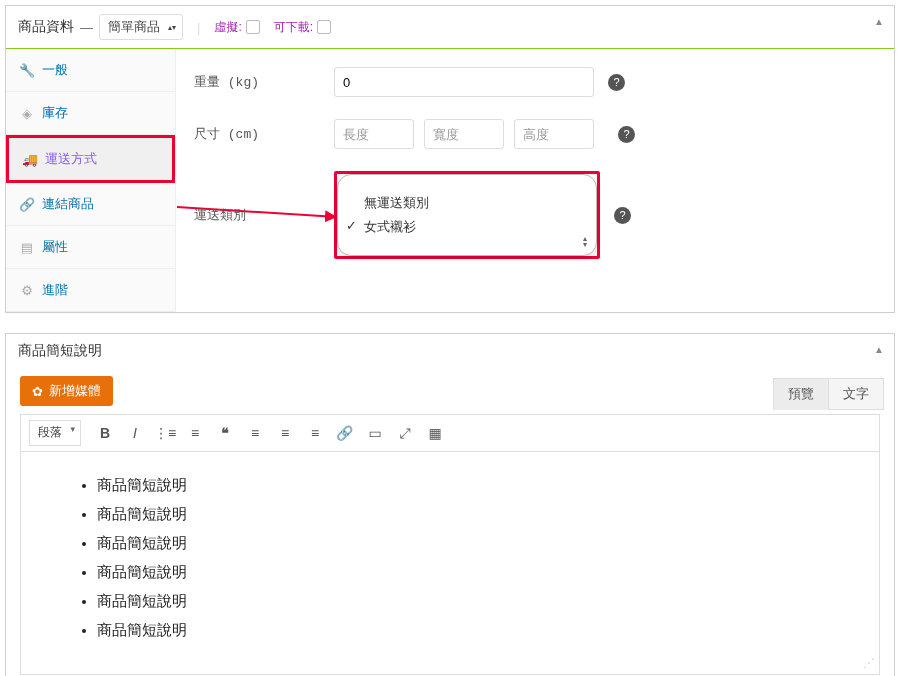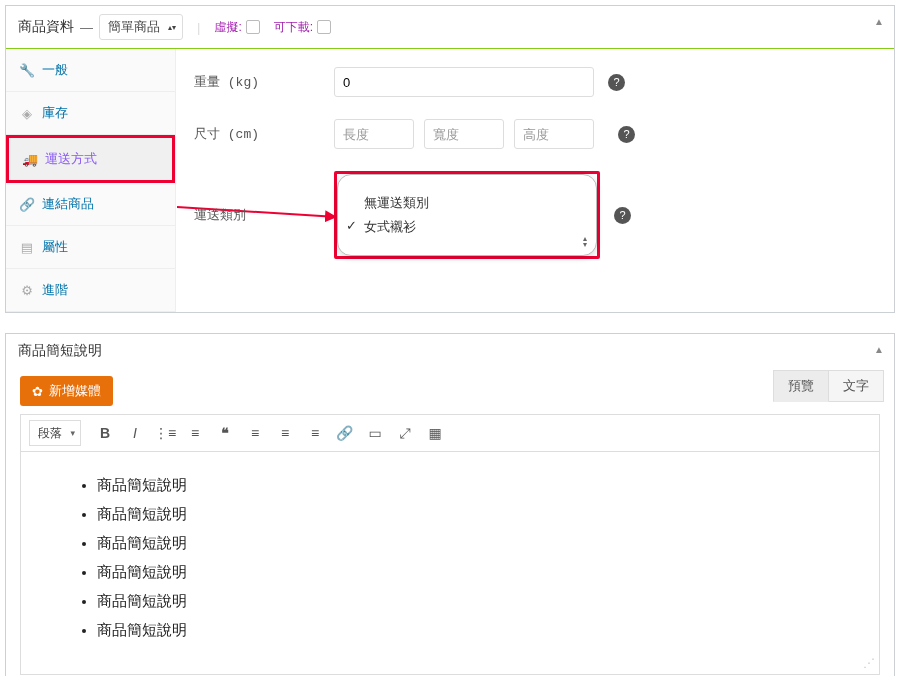--- a/index.html
+++ b/index.html
@@ -33,26 +33,26 @@
 .dd-list { background: #fff; border: 1px solid #bbb; border-radius: 14px; padding: 16px 0; width: 260px; box-shadow: 0 2px 6px rgba(0,0,0,.15); }
 .dd-item { padding: 3px 12px 3px 26px; font-size: 13px; color: #333; position: relative; }
 .dd-item .check { position: absolute; left: 8px; }
 .dd-item.sel { font-weight: 400; }
 .dd-arrows { position:absolute; right:10px; bottom:8px; font-size:8px; display:flex; flex-direction:column; line-height:6px; color:#666; pointer-events:none;}
 .arrow-svg { position: absolute; left: 171px; top: 128px; pointer-events:none; }
 
 
 .panel2 .panel-header { border-bottom: none; }
 .media-btn { background: #e8700b; color: #fff; border: none; border-radius: 3px; padding: 6px 12px; font-size: 13px; display: inline-flex; align-items: center; gap: 6px; margin: 8px 0 8px 14px; cursor: pointer; }
-.editor-tabs { position: absolute; right: 10px; top: 36px; display:flex; }
+.editor-tabs { position: absolute; right: 10px; top: 44px; display:flex; }
 .ed-tab { border: 1px solid #ddd; background: #f5f5f5; padding: 6px 14px; font-size: 13px; color: #555; cursor:pointer; }
 .ed-tab.active { background: #ececec; border-bottom-color: #ececec; }
 .ed-tab + .ed-tab { border-left: none; }
 .toolbar { border: 1px solid #ddd; padding: 5px 8px; display:flex; align-items:center; gap:2px; margin: 0 14px; background:#fff; }
-.fmt-select { border:1px solid #ddd; padding: 3px 18px 3px 8px; font-size:12px; background:#fff; position:relative; display:inline-flex; align-items:center; height:26px; margin-right: 8px;}
+.fmt-select { border:1px solid #ddd; padding: 3px 18px 3px 8px; font-size:12px; background:#fff; position:relative; display:inline-flex; height:26px; margin-right: 8px;}
 .fmt-select::after { content:"▾"; position:absolute; right:5px; font-size:9px; color:#666; }
 .tbtn { width: 28px; height: 26px; display:inline-flex; align-items:center; justify-content:center; color:#555; font-size:14px; cursor:pointer; border-radius:2px; }
 .editor-area { border: 1px solid #ddd; border-top: none; margin: 0 14px 14px; padding: 24px 40px; min-height: 220px; position:relative; }
 .editor-area ul { list-style: disc; padding-left: 36px; }
 .editor-area li { font-size: 15px; color: #222; margin-bottom: 10px; font-family: Georgia, serif; }
 .resize-handle { position:absolute; right:4px; bottom:4px; color:#ccc; font-size:12px; }
 </style>
 </head>
 <body>
 

